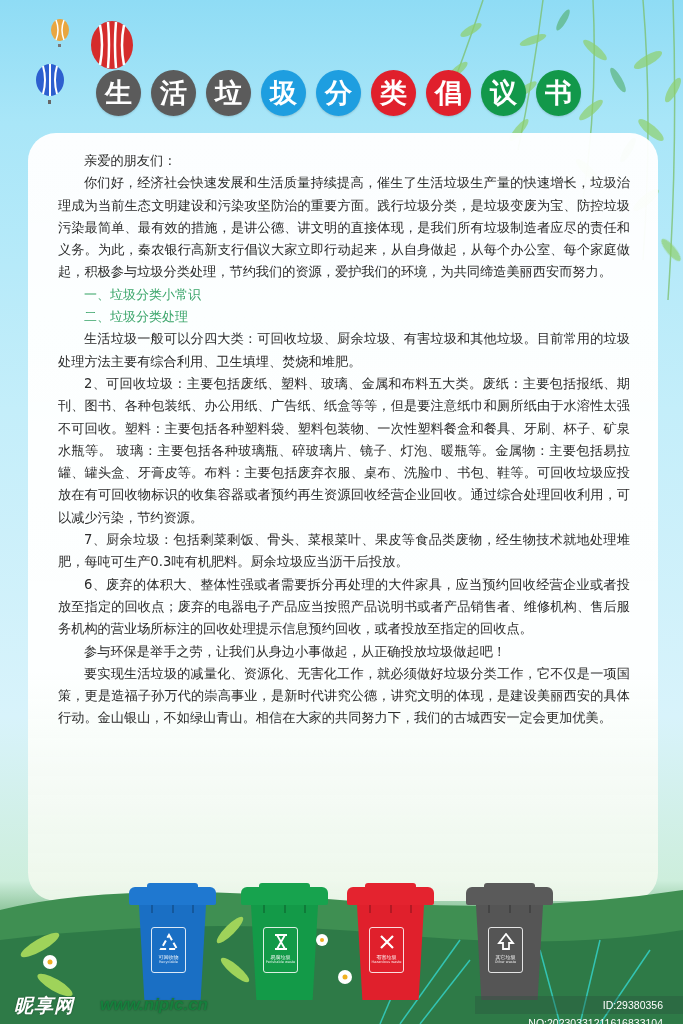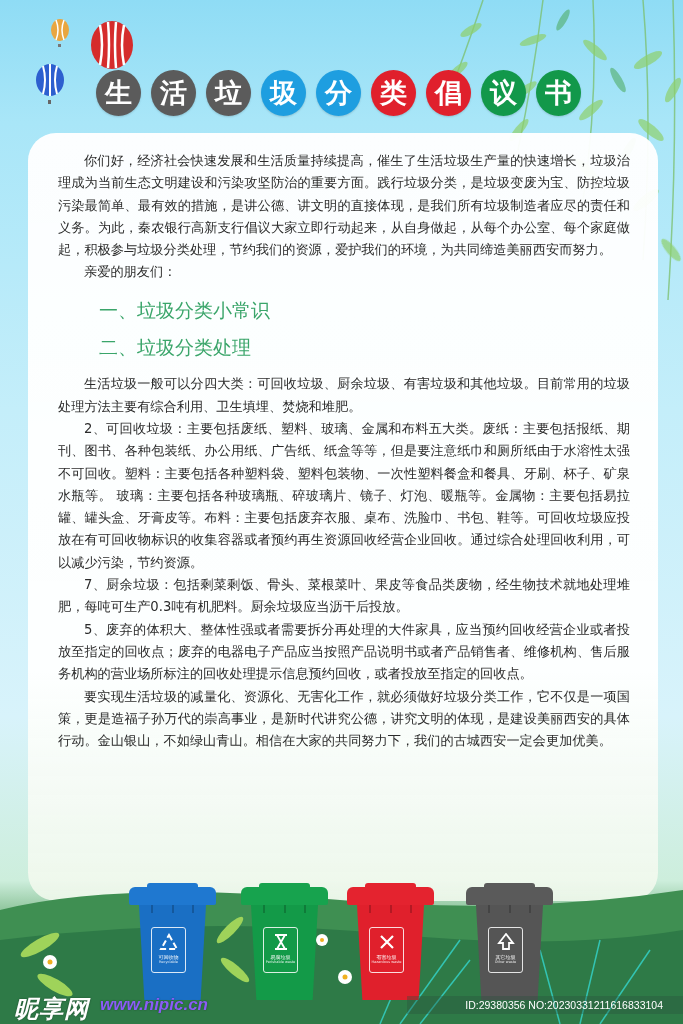--- a/index.html
+++ b/index.html
@@ -22,21 +22,21 @@
     position:absolute; left:28px; top:133px; width:630px; height:768px;
     border-radius:28px;
     background: linear-gradient(180deg, rgba(255,255,255,0.96) 0%, rgba(255,255,255,0.95) 70%, rgba(240,248,236,0.9) 100%);
   }
   .content {
     position:absolute; left:58px; top:150px; width:572px;
     font-size:13.2px; line-height:22.3px; color:#2b2b2b;
     text-align:justify;
   }
   .content p { margin:0; text-indent:26px; }
-  .content h3 { margin:15px; font-weight:normal; color:#3aa56a; font-size:19px; text-indent:26px; }
+  .content h3 { margin:0; font-weight:normal; color:#3aa56a; font-size:13px; text-indent:26px; }
   .ground { position:absolute; left:0; top:870px; width:683px; height:154px; pointer-events:none; }
   .bins { position:absolute; top:887px; left:0; width:683px; height:115px; }
   .bin { position:absolute; width:87px; height:113px; }
   .bin .lid {
     position:absolute; left:0; top:0; width:87px; height:18px;
     border-radius:6px 6px 2px 2px;
   }
   .bin .lid-top {
     position:absolute; left:18px; top:-4px; width:51px; height:6px; border-radius:3px 3px 0 0;
   }
@@ -50,30 +50,30 @@
     position:absolute; left:22px; top:40px; width:33px; height:44px;
     border:1px solid rgba(255,255,255,0.85); border-radius:3px;
     display:flex; flex-direction:column; align-items:center; justify-content:flex-start;
     color:#fff;
   }
   .bin .label svg { margin-top:5px; }
   .bin .label .cn { font-size:5px; line-height:6px; margin-top:3px; white-space:nowrap; }
   .bin .label .en { font-size:3.5px; line-height:4px; opacity:0.85; white-space:nowrap; }
   .watermark-logo {
     position:absolute; left:14px; top:993px; color:#fff; font-weight:bold;
-    font-size:24px; font-style:italic; letter-spacing:1px;
+    font-size:19px; font-style:italic; letter-spacing:1px;
     text-shadow: 0 0 2px rgba(0,0,0,0.4);
   }
   .watermark-url {
-    position:absolute; left:100px; top:995px; color:#8b5cf6; font-weight:bold; font-style:italic;
+    position:absolute; left:100px; top:995px; color:#15803d; font-weight:bold; font-style:italic;
     font-size:17px; text-shadow: 0 0 2px rgba(0,0,0,0.4);
     font-family:"Liberation Sans", sans-serif;
   }
   .watermark-id {
-    position:absolute; right:0; top:996px; width:276px; height:18px;
+    position:absolute; right:0; top:996px; width:208px; height:18px;
     background:rgba(40,80,60,0.35); color:#fff; font-size:10.5px; line-height:18px;
     text-align:right; padding-right:20px; box-sizing:border-box;
     font-family:"Liberation Sans", sans-serif;
     margin-left:20px;
   }
 </style>
 </head>
 <body>
 
 <svg class="leaves" viewBox="0 0 340 320">
@@ -161,28 +161,29 @@
       <circle cx="322" cy="70" r="6"></circle>
   </g>
   <g fill="#f0b020">
     <circle cx="50" cy="92" r="2.5"></circle>
       <circle cx="345" cy="107" r="2.5"></circle>
       <circle cx="322" cy="70" r="2"></circle>
   </g>
 </svg>
 
 <div class="content">
+  <p>亲爱的朋友们：</p>
   <p>你们好，经济社会快速发展和生活质量持续提高，催生了生活垃圾生产量的快速增长，垃圾治理成为当前生态文明建设和污染攻坚防治的重要方面。践行垃圾分类，是垃圾变废为宝、防控垃圾污染最简单、最有效的措施，是讲公德、讲文明的直接体现，是我们所有垃圾制造者应尽的责任和义务。为此，秦农银行高新支行倡议大家立即行动起来，从自身做起，从每个办公室、每个家庭做起，积极参与垃圾分类处理，节约我们的资源，爱护我们的环境，为共同缔造美丽西安而努力。</p>
-  <p>亲爱的朋友们：</p>
   <h3>一、垃圾分类小常识</h3>
   <h3>二、垃圾分类处理</h3>
   <p>生活垃圾一般可以分四大类：可回收垃圾、厨余垃圾、有害垃圾和其他垃圾。目前常用的垃圾处理方法主要有综合利用、卫生填埋、焚烧和堆肥。</p>
   <p>2、可回收垃圾：主要包括废纸、塑料、玻璃、金属和布料五大类。废纸：主要包括报纸、期刊、图书、各种包装纸、办公用纸、广告纸、纸盒等等，但是要注意纸巾和厕所纸由于水溶性太强不可回收。塑料：主要包括各种塑料袋、塑料包装物、一次性塑料餐盒和餐具、牙刷、杯子、矿泉水瓶等。 玻璃：主要包括各种玻璃瓶、碎玻璃片、镜子、灯泡、暖瓶等。金属物：主要包括易拉罐、罐头盒、牙膏皮等。布料：主要包括废弃衣服、桌布、洗脸巾、书包、鞋等。可回收垃圾应投放在有可回收物标识的收集容器或者预约再生资源回收经营企业回收。通过综合处理回收利用，可以减少污染，节约资源。</p>
   <p>7、厨余垃圾：包括剩菜剩饭、骨头、菜根菜叶、果皮等食品类废物，经生物技术就地处理堆肥，每吨可生产0.3吨有机肥料。厨余垃圾应当沥干后投放。</p>
-  <p>5、废弃的体积大、整体性强或者需要拆分再处理的大件家具，应当预约回收经营企业或者投放至指定的回收点；废弃的电器电子产品应当按照产品说明书或者产品销售者、维修机构、售后服务机构的营业场所标注的回收处理提示信息预约回收，或者投放至指定的回收点。</p>
+  <p>6、废弃的体积大、整体性强或者需要拆分再处理的大件家具，应当预约回收经营企业或者投放至指定的回收点；废弃的电器电子产品应当按照产品说明书或者产品销售者、维修机构、售后服务机构的营业场所标注的回收处理提示信息预约回收，或者投放至指定的回收点。</p>
+  <p>参与环保是举手之劳，让我们从身边小事做起，从正确投放垃圾做起吧！</p>
   <p>要实现生活垃圾的减量化、资源化、无害化工作，就必须做好垃圾分类工作，它不仅是一项国策，更是造福子孙万代的崇高事业，是新时代讲究公德，讲究文明的体现，是建设美丽西安的具体行动。金山银山，不如绿山青山。相信在大家的共同努力下，我们的古城西安一定会更加优美。</p>
 </div>
 
 <div class="bins">
   <div class="bin" style="left:129px">
     <div class="lid-top" style="background: rgb(31, 120, 208);"></div>
     <div class="lid" style="background: rgb(31, 120, 208);"></div>
     <div class="body" style="background: rgb(26, 111, 196);"></div>
     <div class="ribs">
         <span class="rib"></span>

